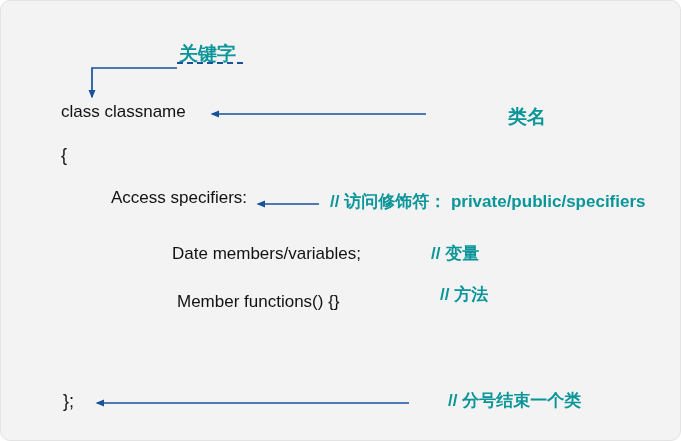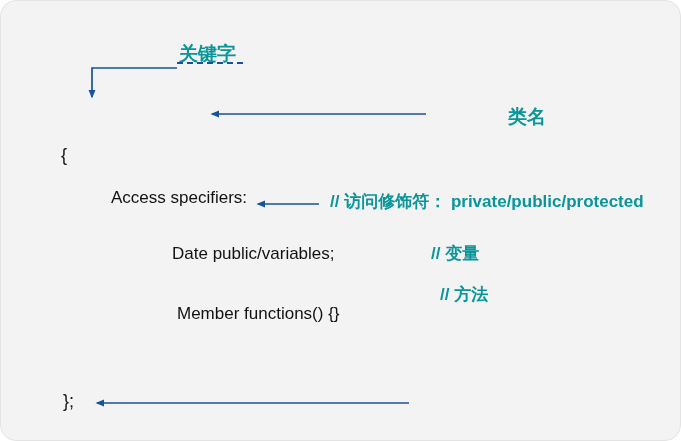--- a/index.html
+++ b/index.html
@@ -13,21 +13,21 @@
     padding:0;
     background:#ffffff;
     font-family:"Liberation Sans","DejaVu Sans",sans-serif;
   }
   .canvas{
     position:relative;
     width:681px;
     height:441px;
     background:var(--bg);
     border:1px solid #e3e3e3;
-    border-radius:16px;
+    border-radius:10px;
     overflow:hidden;
     box-sizing:border-box;
   }
   .arrow-layer{
     position:absolute;
     left:0;top:0;
     width:681px;height:441px;
     pointer-events:none;
   }
   .txt{
@@ -70,28 +70,30 @@
     </defs>
     <path d="M176,67 L91,67 L91,96" fill="none" stroke="#17529b" stroke-width="1.7" marker-end="url(#ah)"></path>
     <path d="M425,113 L211,113" fill="none" stroke="#17529b" stroke-width="1.7" marker-end="url(#ah)"></path>
     <path d="M318,203 L257,203" fill="none" stroke="#17529b" stroke-width="1.7" marker-end="url(#ah)"></path>
     <path d="M408,402 L96,402" fill="none" stroke="#17529b" stroke-width="1.7" marker-end="url(#ah)"></path>
   </svg>
 
   <span class="txt note note-lg" style="left:178px;top:43px">关键字</span>
   <div class="dashed-underline"></div>
 
+  <span class="txt code" style="left:60px;top:102px">class classname</span>
   <span class="txt note note-lg" style="left:507px;top:106px">类名</span>
 
   <span class="txt code" style="left:60px;top:145px;font-size:18px">{</span>
 
   <span class="txt code" style="left:110px;top:188px">Access specifiers:</span>
-  <span class="txt note" style="left:329px;top:192px">// 访问修饰符： private/public/protected</span>
+  <span class="txt note" style="left:329px;top:192px">// 访问修饰符： private/public/specifiers</span>
 
-  <span class="txt code" style="left:171px;top:244px">Date public/variables;</span>
+  <span class="txt code" style="left:171px;top:244px">Date members/variables;</span>
   <span class="txt note" style="left:430px;top:244px">// 变量</span>
 
-  <span class="txt code" style="left:176px;top:304px">Member functions() {}</span>
+  <span class="txt code" style="left:176px;top:292px">Member functions() {}</span>
   <span class="txt note" style="left:439px;top:285px">// 方法</span>
 
   <span class="txt code" style="left:62px;top:391px;font-size:18px">};</span>
+  <span class="txt note" style="left:447px;top:391px">// 分号结束一个类</span>
 
 </div>
 
 </body></html>

